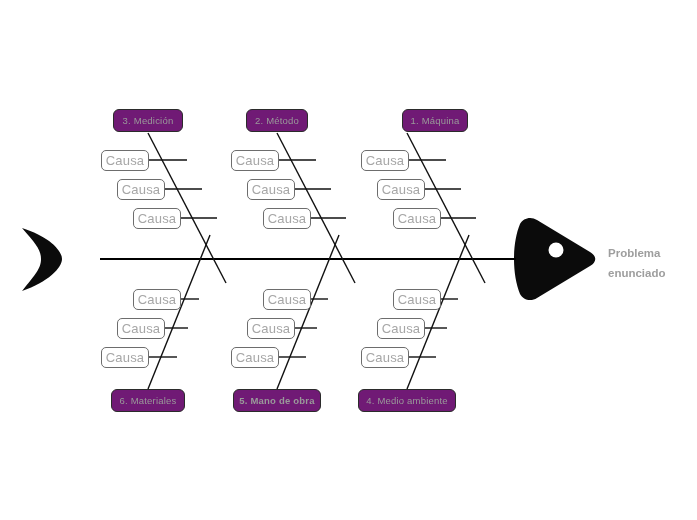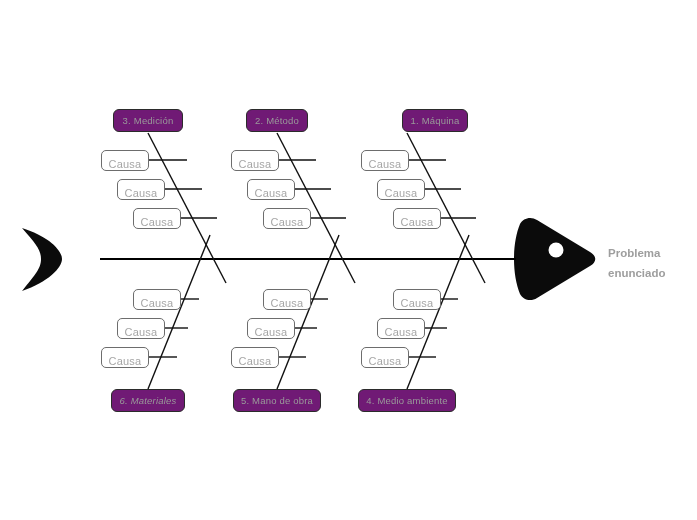--- a/index.html
+++ b/index.html
@@ -40,26 +40,25 @@
     border: 1px solid #2b2b2b;
     color: #9a9a9a;
     font-size: 9.5px;
     height: 23px;
     letter-spacing: .2px;
   }
   .cause-box {
     background: #ffffff;
     border: 1px solid #6d6d6d;
     color: #a6a6a6;
-    font-size: 11px;
+    font-size: 13px;
     width: 48px;
     height: 21px;
     border-radius: 5px;
     letter-spacing: .2px;
-    align-items: flex-end;
   }
   .problem-text {
     position: absolute;
     color: #9e9e9e;
     font-size: 11.5px;
     font-weight: bold;
     line-height: 20px;
     white-space: pre-line;
     user-select: none;
   }
@@ -113,24 +112,24 @@
 
   <div class="node-box cat-box" style="left:113px; top:109px; width:70px;">
     <span>3. Medición</span>
   </div>
   <div class="node-box cat-box" style="left:246px; top:109px; width:62px;">
     <span>2. Método</span>
   </div>
   <div class="node-box cat-box" style="left:375px; top:109px; width:66px;margin-left:27px;">
     <span>1. Máquina</span>
   </div>
-  <div class="node-box cat-box" style="left:111px; top:389px; width:74px;font-style:italic;">
+  <div class="node-box cat-box" style="left:111px; top:389px; width:74px;">
     <span>6. Materiales</span>
   </div>
-  <div class="node-box cat-box" style="left:233px; top:389px; width:88px;">
+  <div class="node-box cat-box" style="left:233px; top:389px; width:88px;font-weight:bold;">
     <span>5. Mano de obra</span>
   </div>
   <div class="node-box cat-box" style="left:358px; top:389px; width:98px;border-radius:6px;">
     <span>4. Medio ambiente</span>
   </div>
 
   <div class="node-box cause-box" style="left:101px; top:150px;">
     <span>Causa</span>
   </div>
   <div class="node-box cause-box" style="left:117px; top:179px;">

